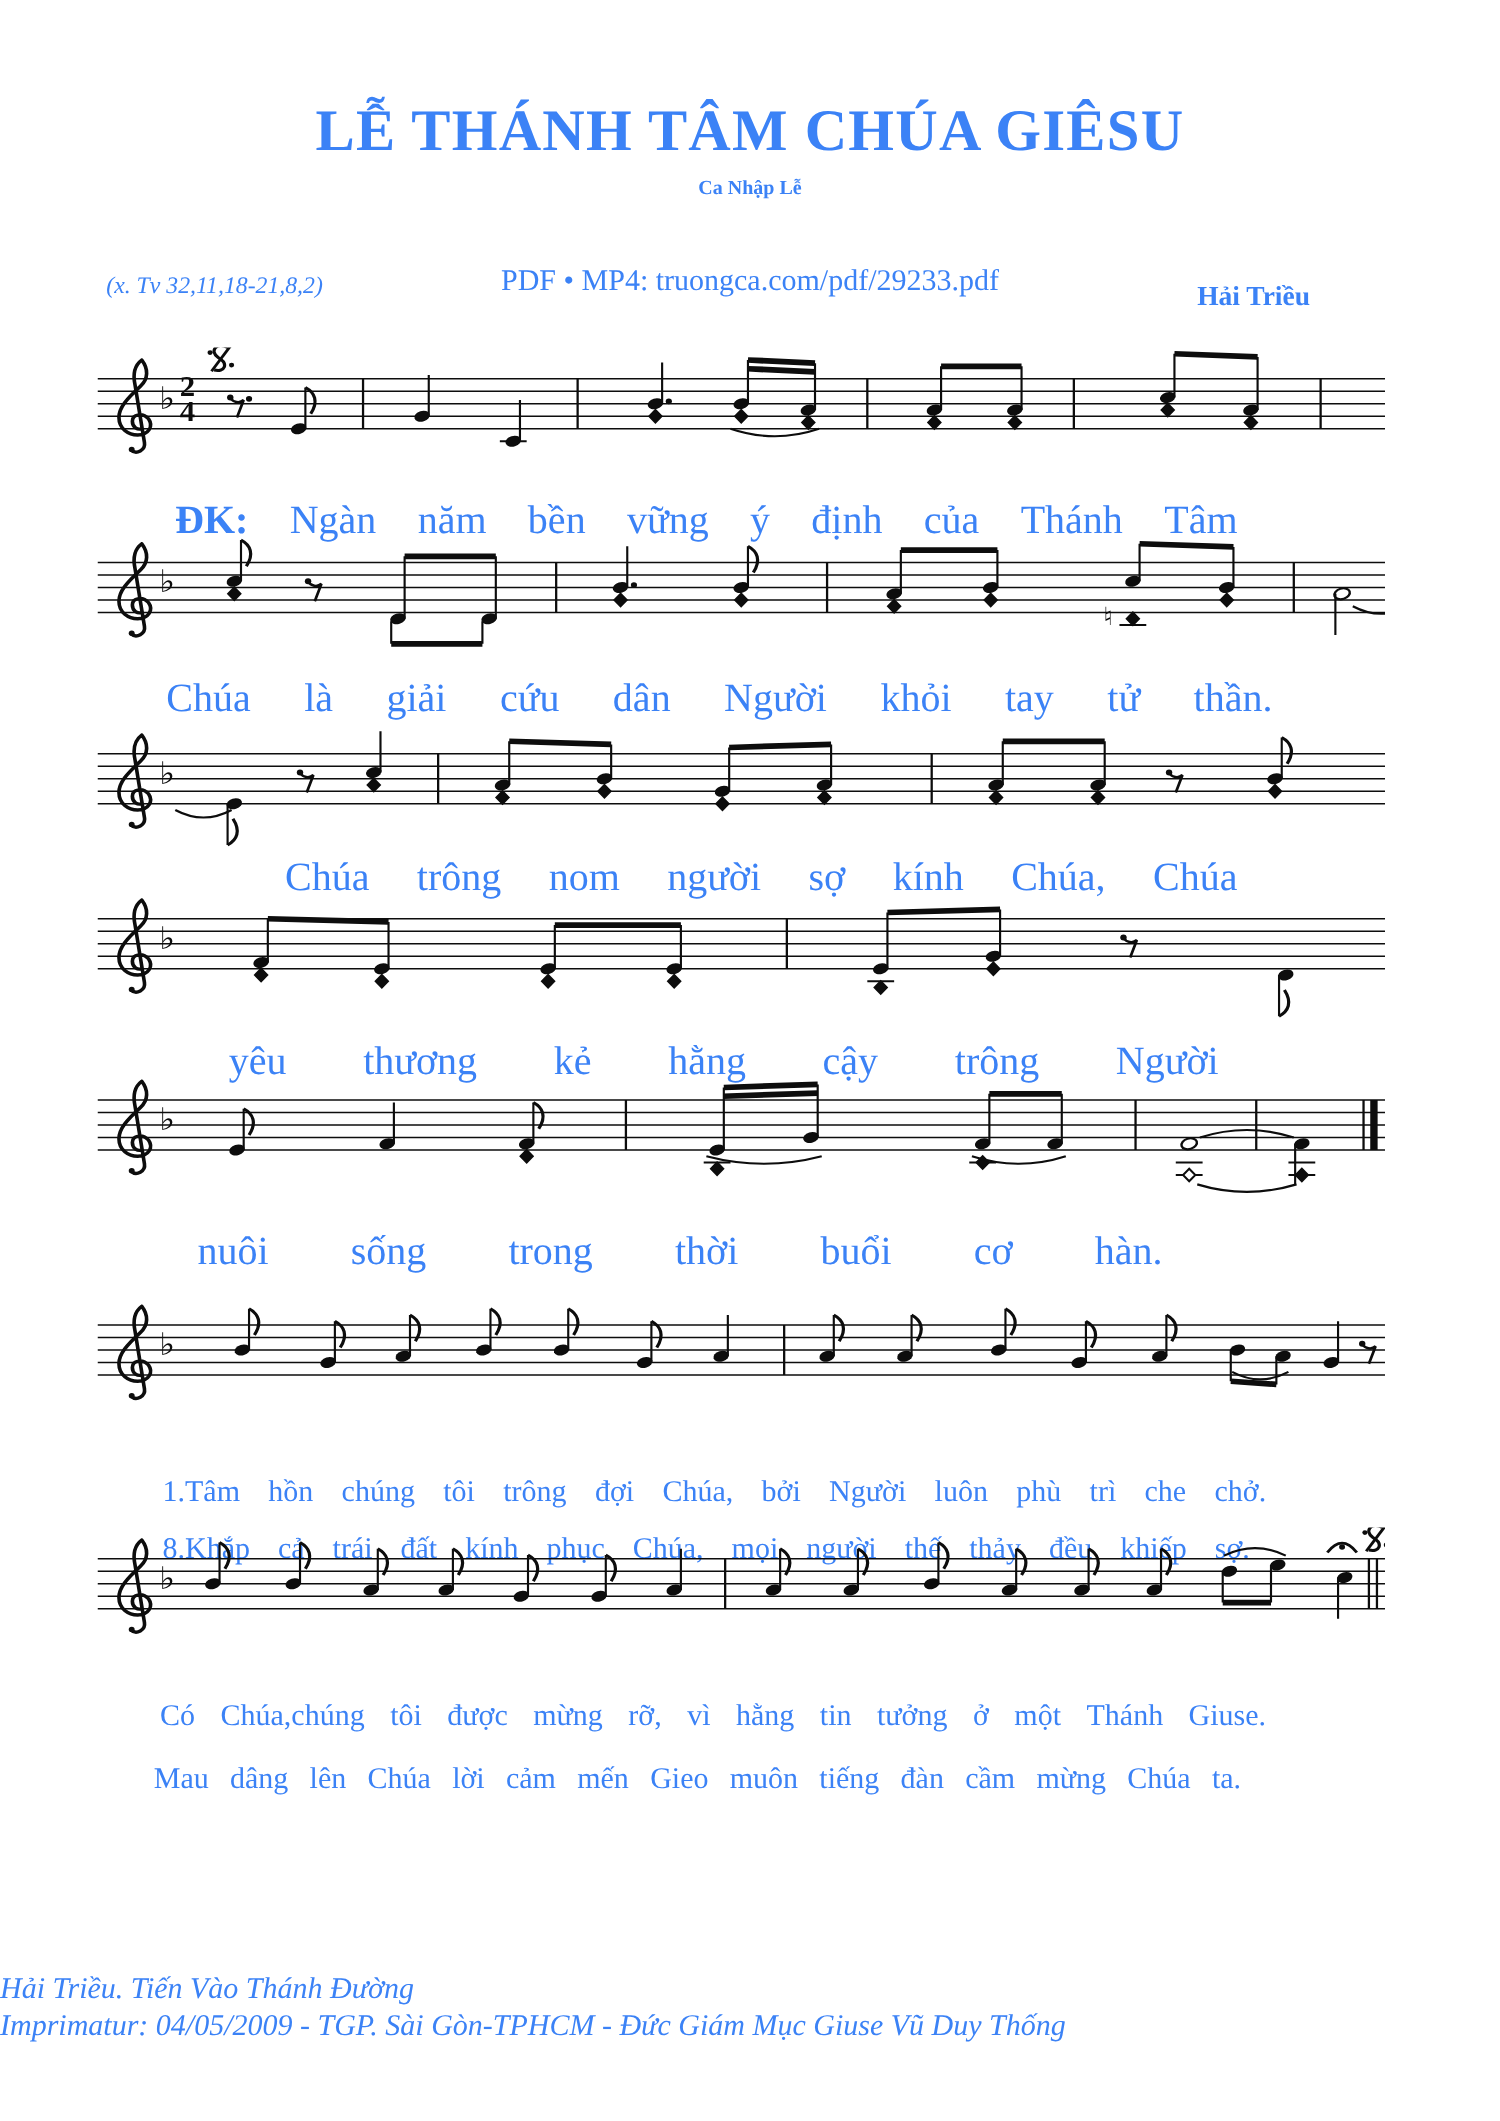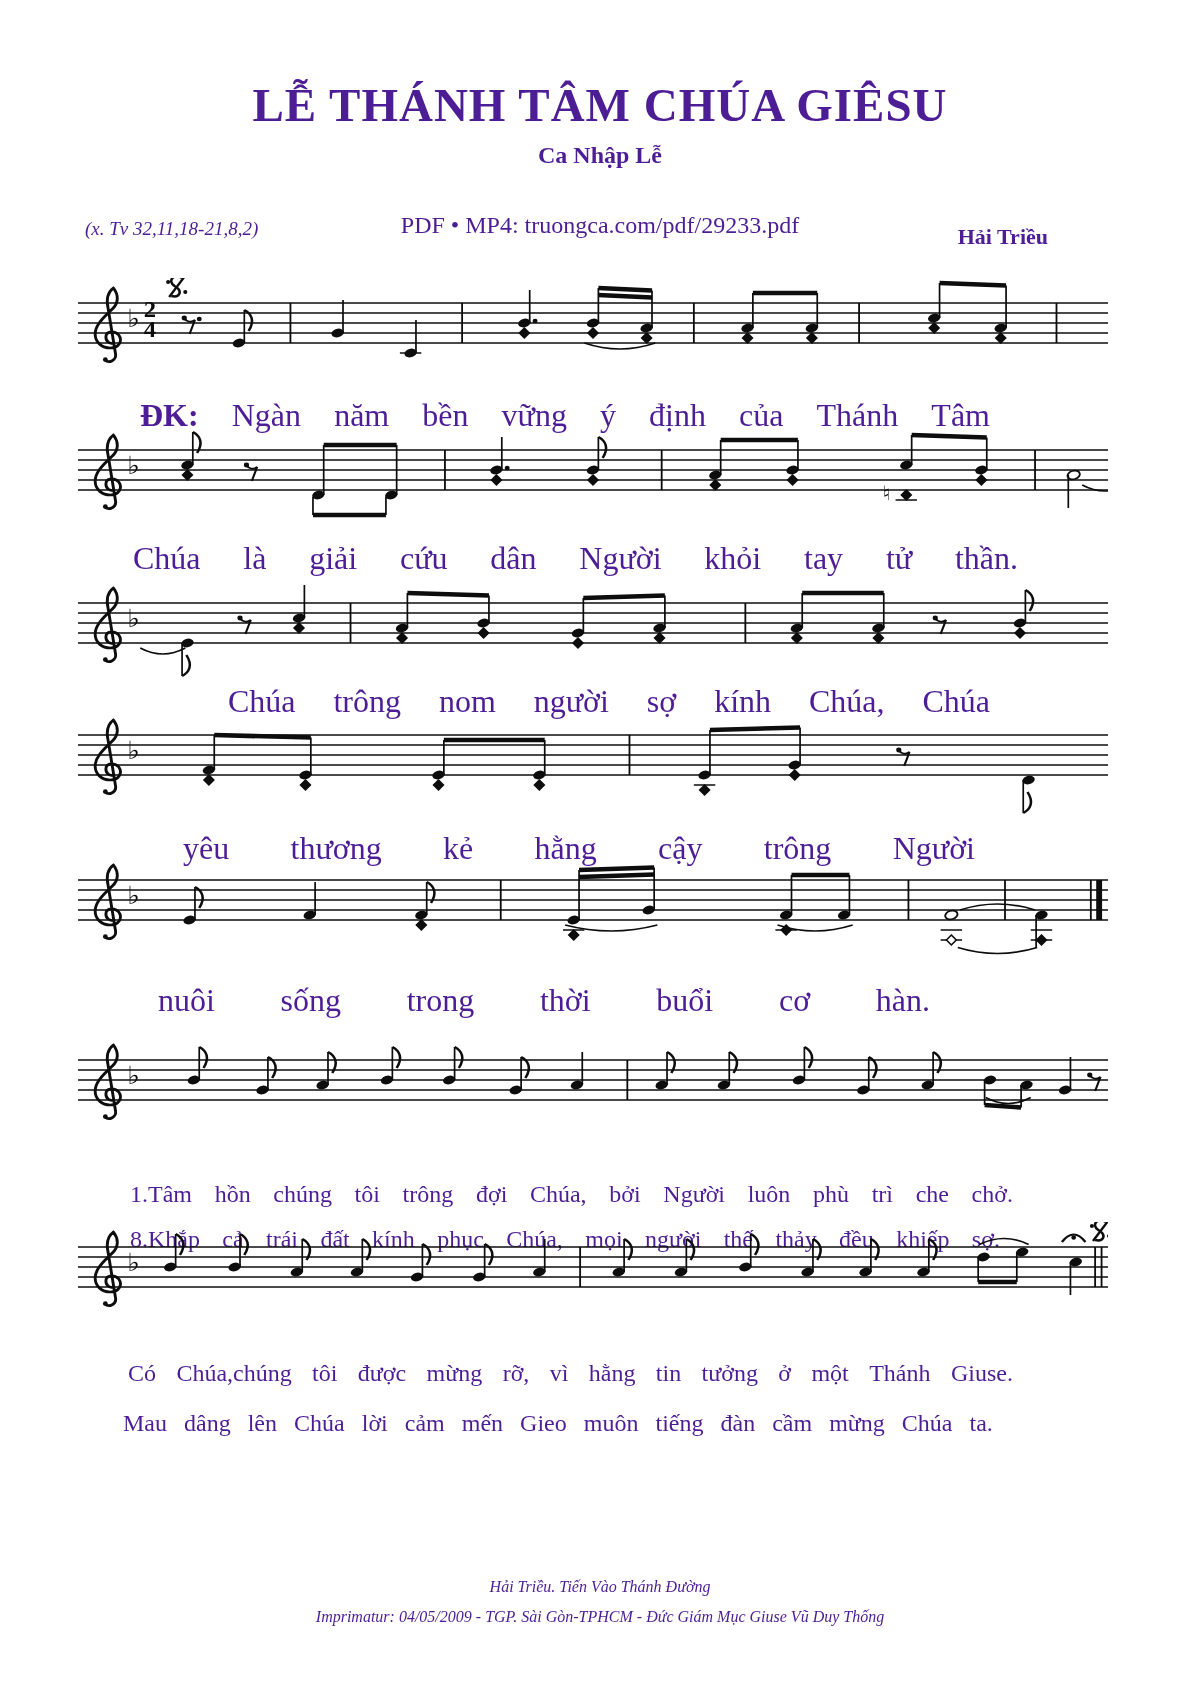--- a/index.html
+++ b/index.html
@@ -1,31 +1,31 @@
 <!DOCTYPE html>
 <html><head>
 <meta charset="utf-8">
 <style>
   html,body{margin:0;padding:0;background:#e8e8e8;}
   #page{position:relative;width:1200px;height:1697px;background:#ffffff;margin:0 auto;
-        font-family:"Liberation Serif", serif;color:#4c1d95;overflow:hidden;}
+        font-family:"Liberation Serif", serif;color:#3b82f6;overflow:hidden;}
   .center{text-align:center;}
   #title{position:absolute;top:78px;left:0;width:100%;font-size:47px;font-weight:700;
          letter-spacing:1px;}
-  #subtitle{position:absolute;top:142px;left:0;width:100%;font-size:24px;font-weight:700;}
+  #subtitle{position:absolute;top:142px;left:0;width:100%;font-size:16px;font-weight:700;}
   #ref{position:absolute;top:218px;left:85px;font-size:19px;font-style:italic;}
   #pdflink{position:absolute;top:212px;left:0;width:100%;text-align:center;font-size:24px;}
   #author{position:absolute;top:224px;right:152px;font-size:22px;font-weight:700;}
   .staff{position:absolute;left:78px;width:1030px;height:110px;}
   .lyrics-row{position:absolute;display:flex;justify-content:space-between;
               left:78px;width:1030px;font-size:32px;line-height:30px;box-sizing:border-box;}
   .lyrics-row.verse{font-size:24px;margin-top:16px;}
   .lyrics-row.dk span:first-child{font-weight:700;}
-  #footer1,#footer2{position:absolute;left:0;width:100%;text-align:center;
-                    font-style:italic;font-size:16px;}
+  #footer1,#footer2{position:absolute;left:0;width:100%;
+                    font-style:italic;font-size:24px;}
   #footer1{top:1578px;}
   #footer2{top:1608px;}
 </style>
 </head>
 <body>
 
 <div id="page">
   <div id="title" class="center">LỄ THÁNH TÂM CHÚA GIÊSU</div>
   <div id="subtitle" class="center">Ca Nhập Lễ</div>
 

